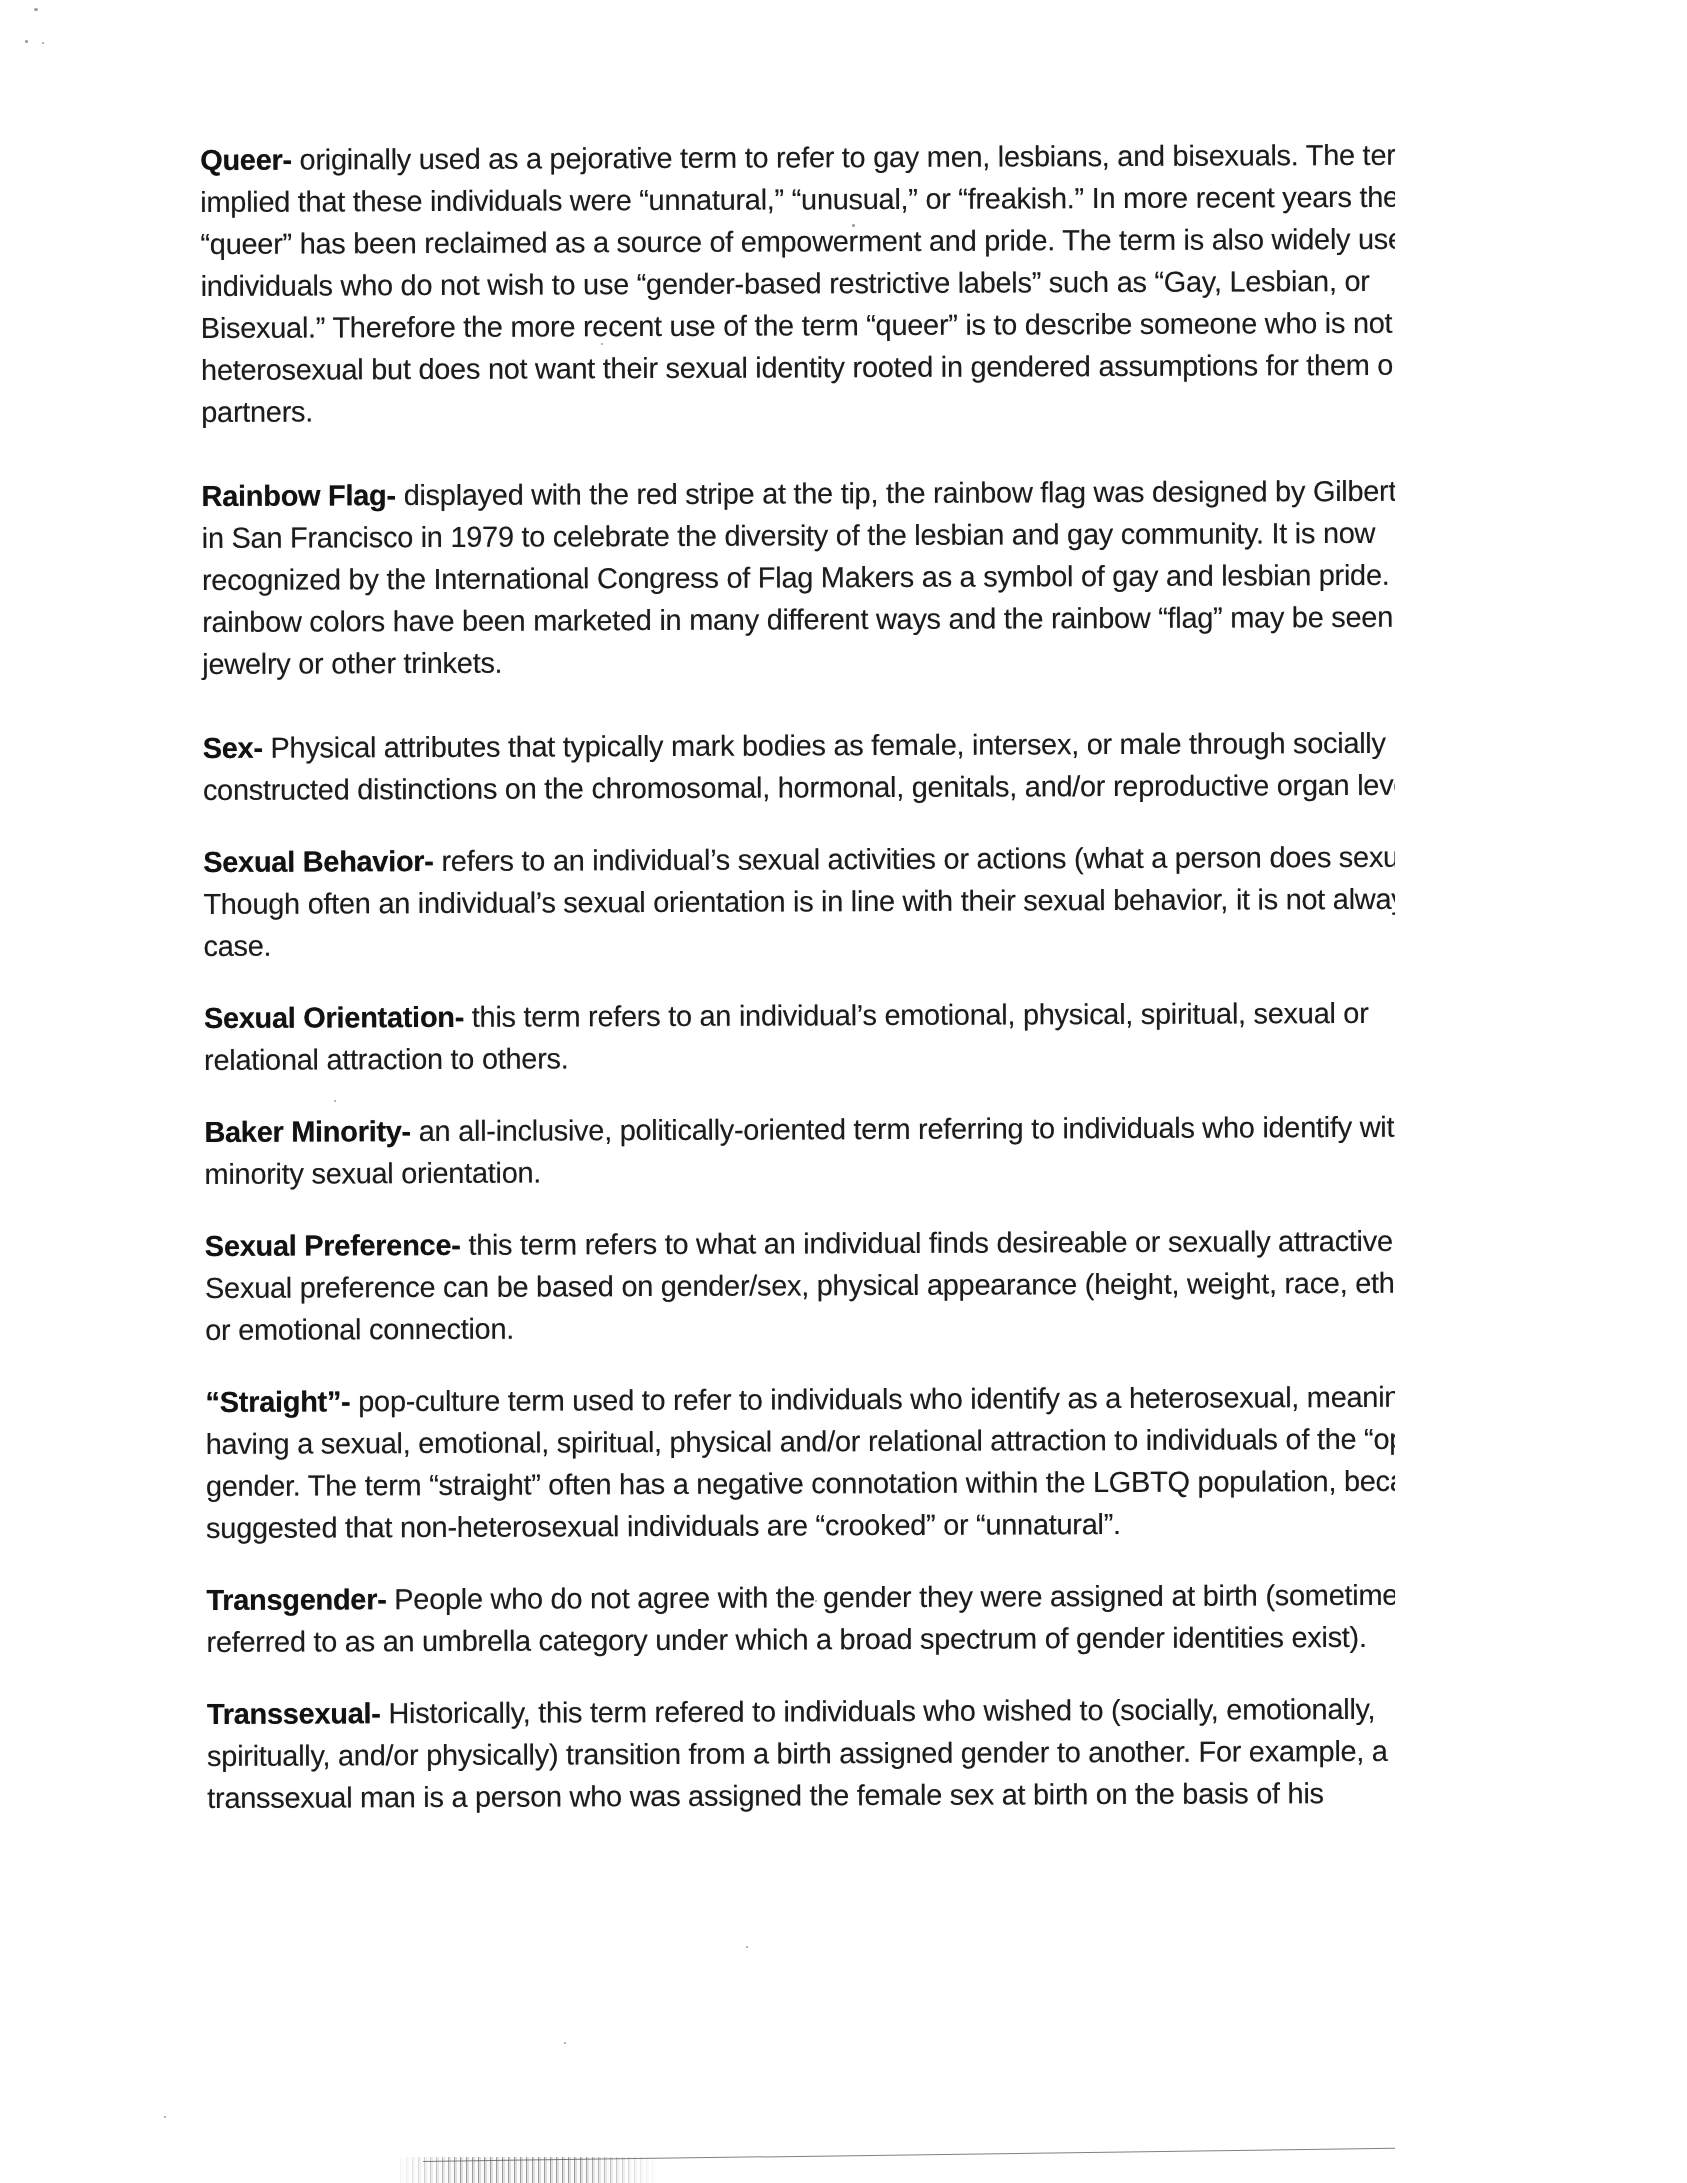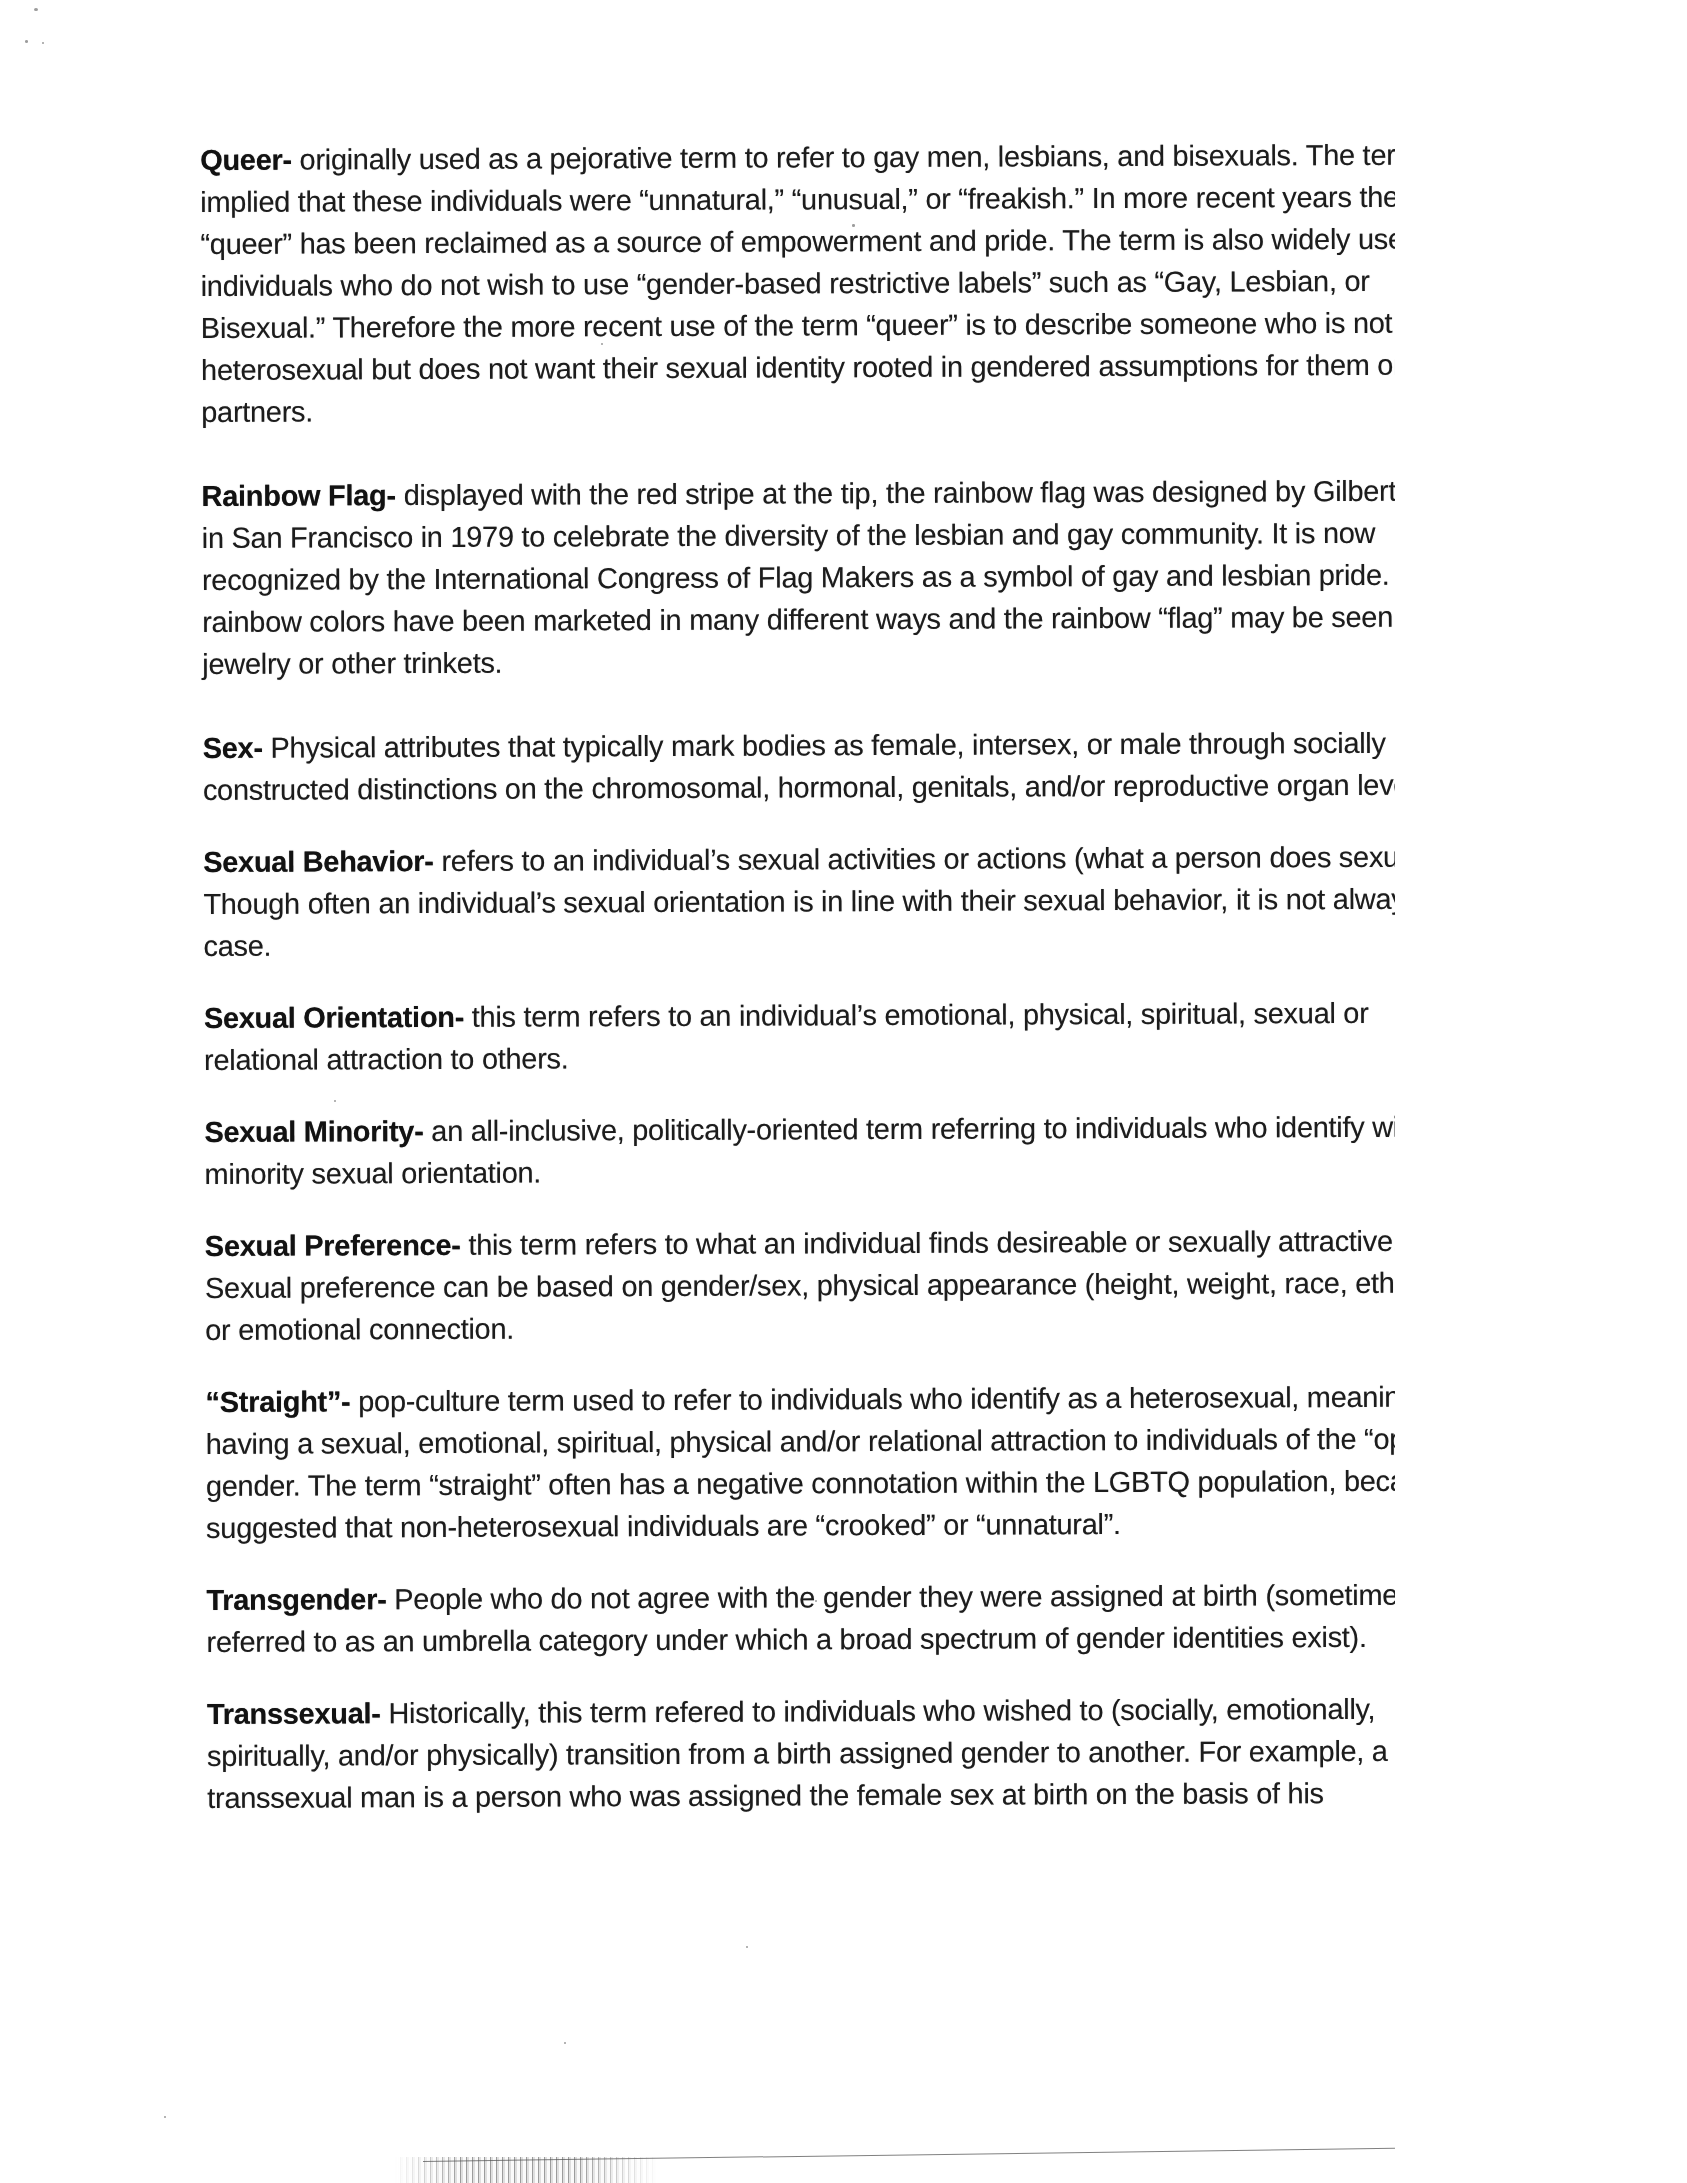--- a/index.html
+++ b/index.html
@@ -84,21 +84,21 @@
     <p class="para"><b>Queer-</b> <span>originally used as a pejorative term to refer to gay men, lesbians, and bisexuals. The term implied that these individuals were “unnatural,” “unusual,” or “freakish.” In more recent years the term “queer” has been reclaimed as a source of empowerment and pride. The term is also widely used by individuals who do not wish to use “gender-based restrictive labels” such as “Gay, Lesbian, or Bisexual.” Therefore the more recent use of the term “queer” is to describe someone who is not heterosexual but does not want their sexual identity rooted in gendered assumptions for them or their partners.</span></p>
 
     <p class="para"><b>Rainbow Flag-</b> <span>displayed with the red stripe at the tip, the rainbow flag was designed by Gilbert Baker in San Francisco in 1979 to celebrate the diversity of the lesbian and gay community. It is now recognized by the International Congress of Flag Makers as a symbol of gay and lesbian pride. The rainbow colors have been marketed in many different ways and the rainbow “flag” may be seen in jewelry or other trinkets.</span></p>
 
     <p class="para"><b>Sex-</b> <span>Physical attributes that typically mark bodies as female, intersex, or male through socially constructed distinctions on the chromosomal, hormonal, genitals, and/or reproductive organ levels.</span></p>
 
     <p class="para"><b>Sexual Behavior-</b> <span>refers to an individual’s sexual activities or actions (what a person does sexually). Though often an individual’s sexual orientation is in line with their sexual behavior, it is not always the case.</span></p>
 
     <p class="para"><b>Sexual Orientation-</b> <span>this term refers to an individual’s emotional, physical, spiritual, sexual or relational attraction to others.</span></p>
 
-    <p class="para"><b>Sexual Minority-</b> <span>an all-inclusive, politically-oriented term referring to individuals who identify with a minority sexual orientation.</span></p>
+    <p class="para"><b>Baker Minority-</b> <span>an all-inclusive, politically-oriented term referring to individuals who identify with a minority sexual orientation.</span></p>
 
     <p class="para"><b>Sexual Preference-</b> <span>this term refers to what an individual finds desireable or sexually attractive. Sexual preference can be based on gender/sex, physical appearance (height, weight, race, ethnicity), or emotional connection.</span></p>
 
     <p class="para"><b>“Straight”-</b> <span>pop-culture term used to refer to individuals who identify as a heterosexual, meaning having a sexual, emotional, spiritual, physical and/or relational attraction to individuals of the “opposite” gender. The term “straight” often has a negative connotation within the LGBTQ population, because it suggested that non-heterosexual individuals are “crooked” or “unnatural”.</span></p>
 
     <p class="para"><b>Transgender-</b> <span>People who do not agree with the gender they were assigned at birth (sometimes referred to as an umbrella category under which a broad spectrum of gender identities exist).</span></p>
 
     <p class="para"><b>Transsexual-</b> <span>Historically, this term refered to individuals who wished to (socially, emotionally, spiritually, and/or physically) transition from a birth assigned gender to another. For example, a transsexual man is a person who was assigned the female sex at birth on the basis of his</span></p>
 
   </div>

